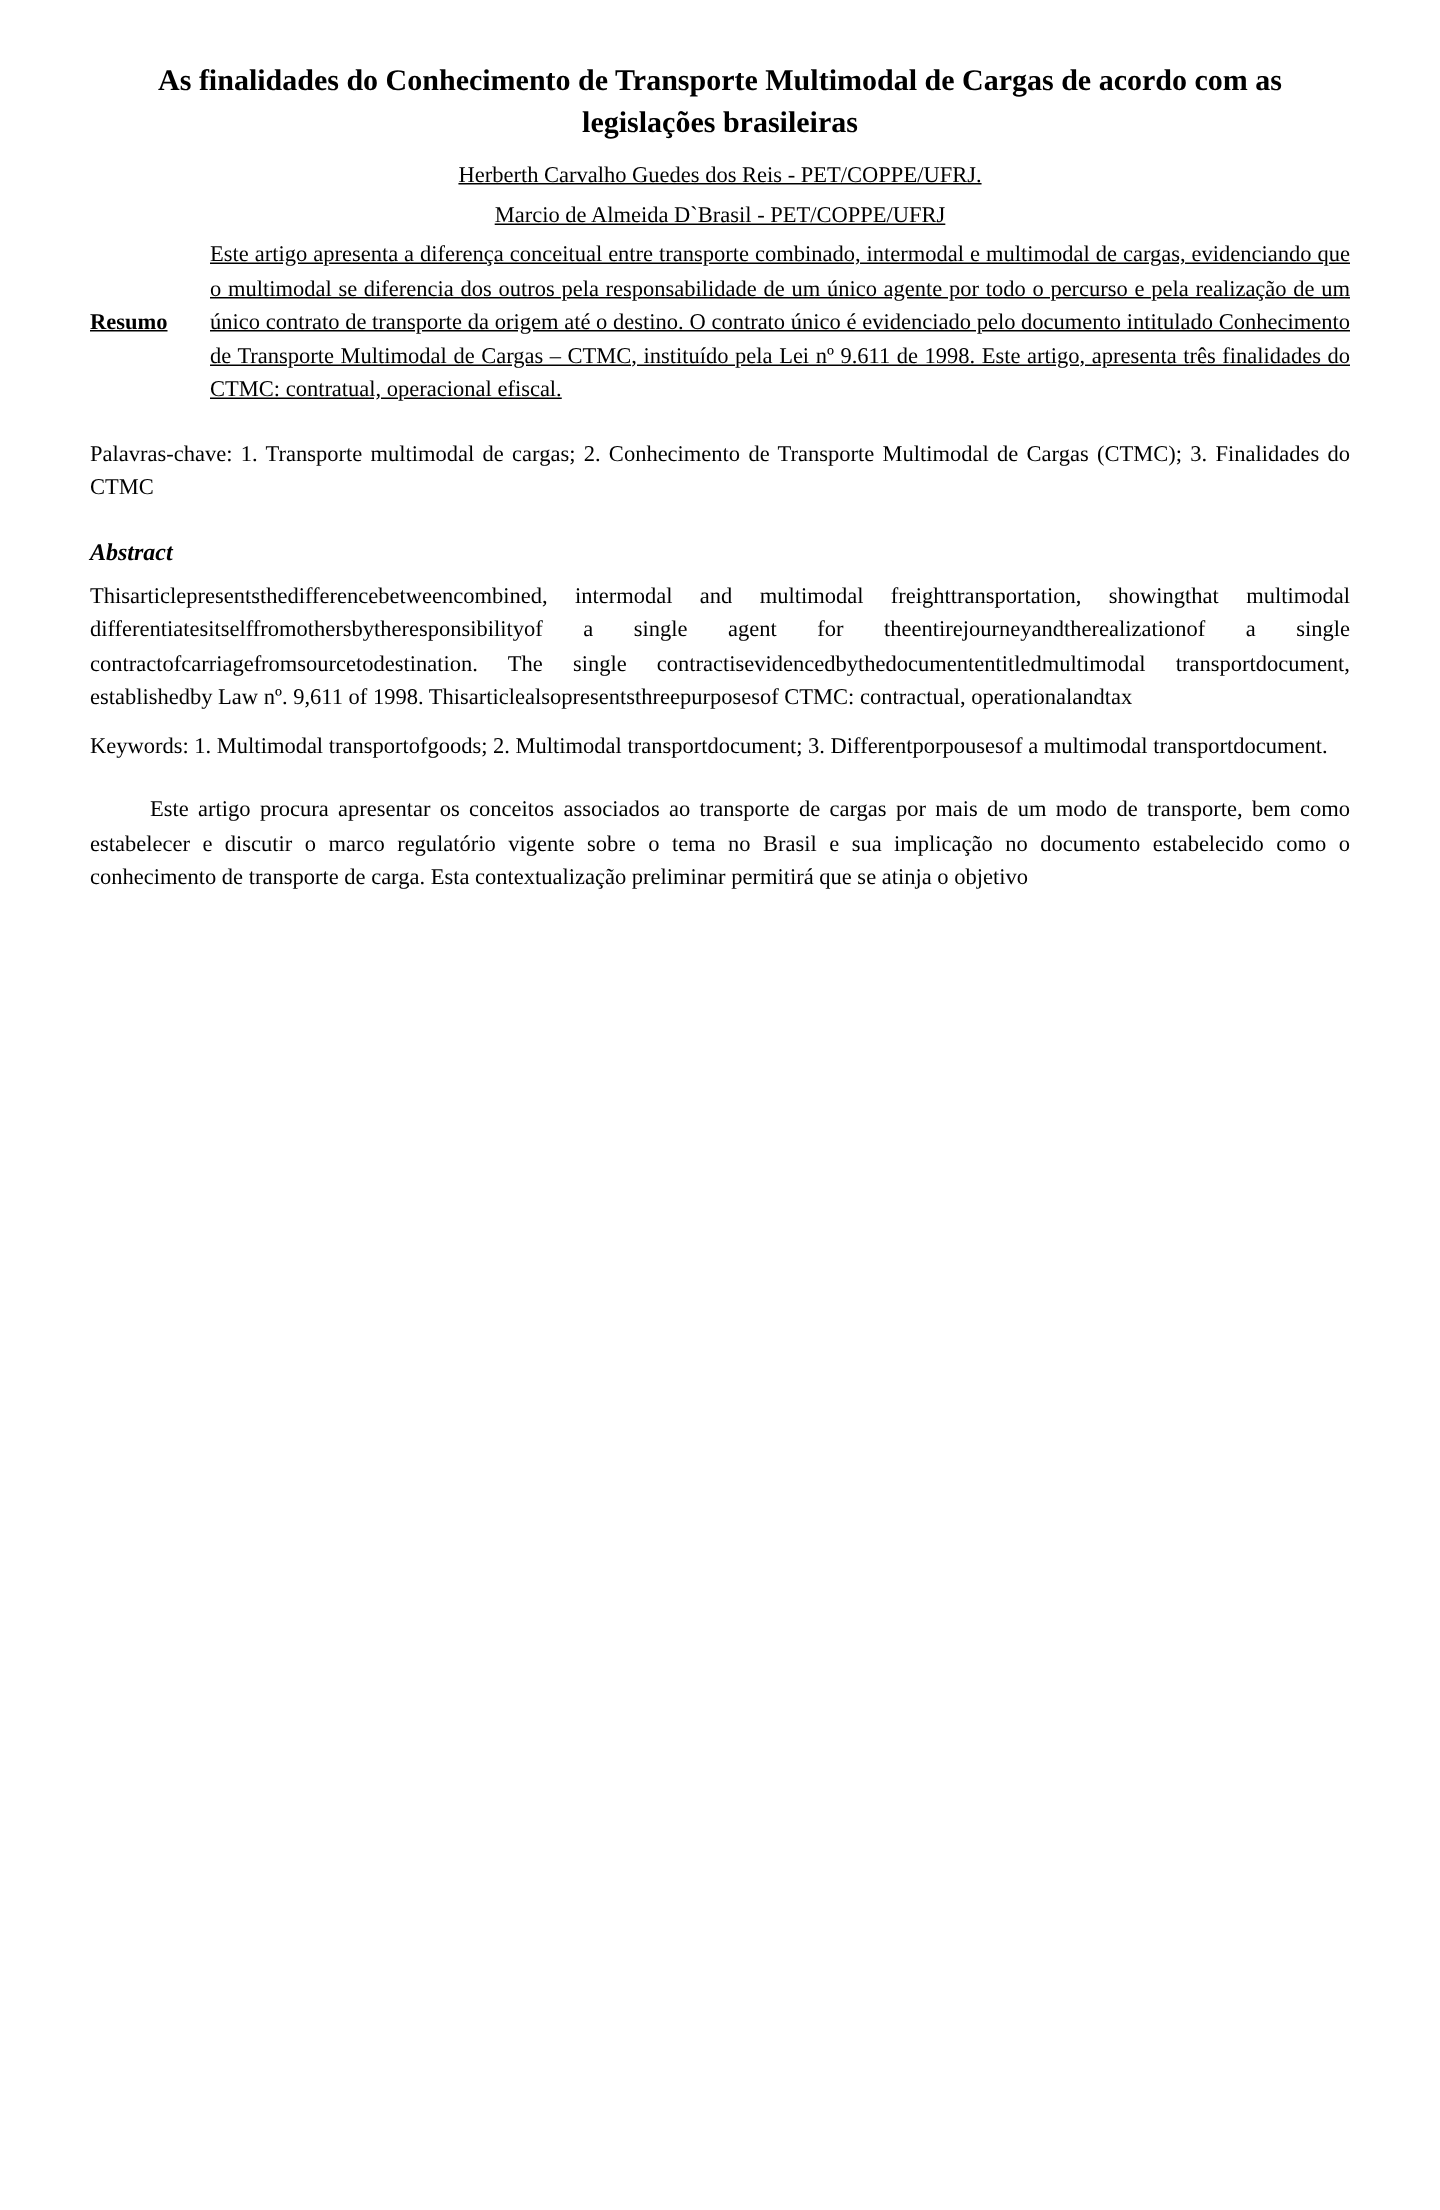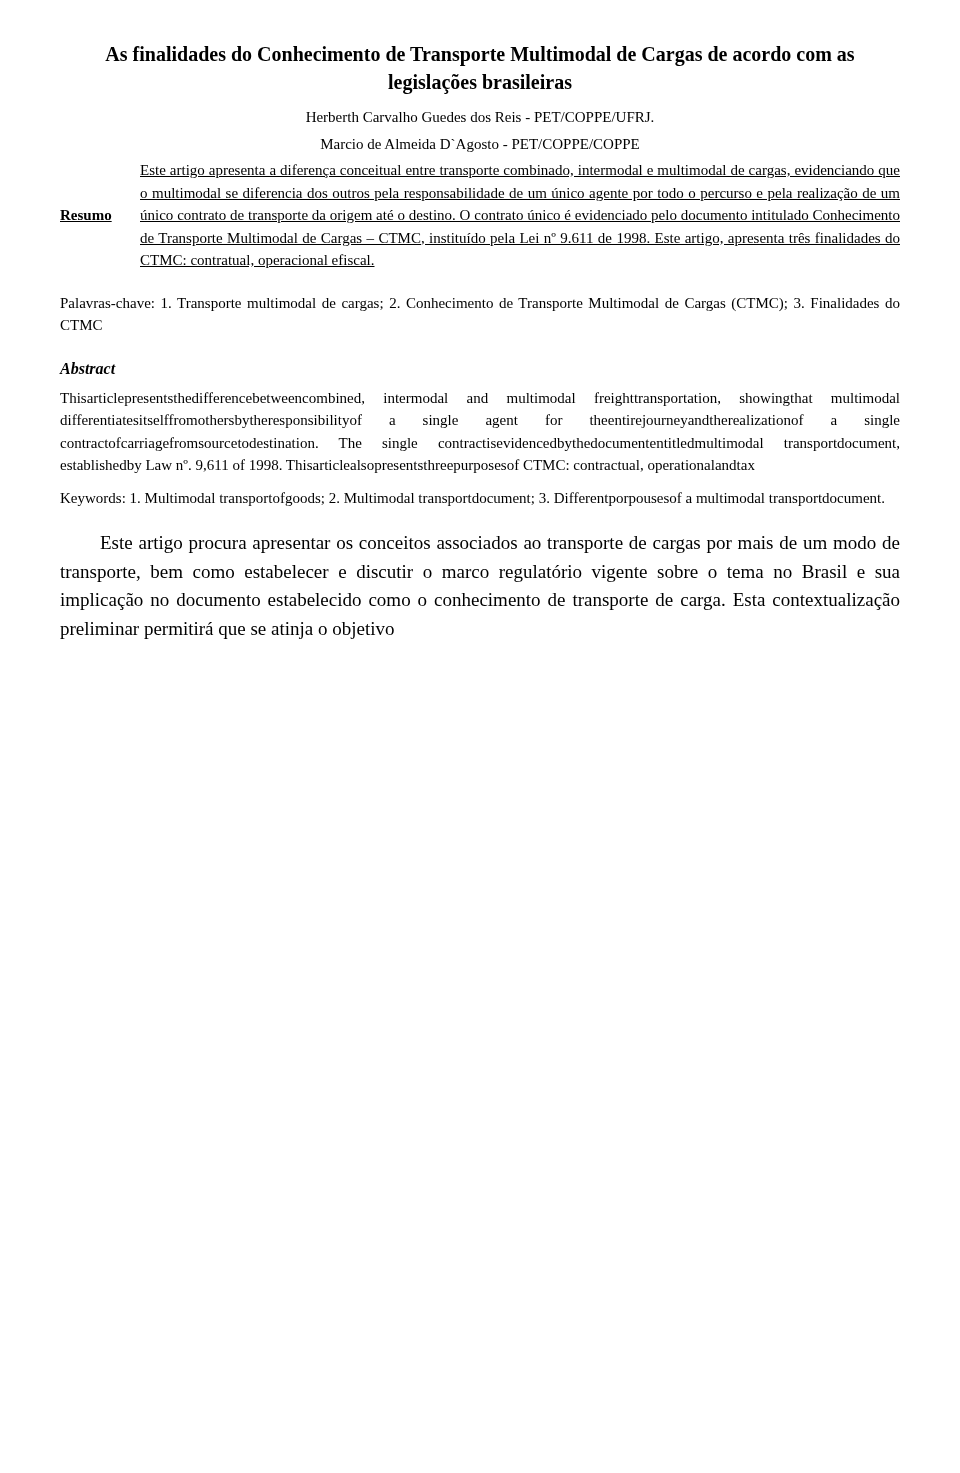--- a/index.html
+++ b/index.html
@@ -17,20 +17,21 @@
     }
     .main-title {
       font-size: 20px;
       font-weight: bold;
       line-height: 1.4;
       margin-bottom: 10px;
     }
     .author-line {
       font-size: 15px;
       margin-bottom: 4px;
+      text-decoration: underline;
     }
     .resumo-section {
       margin-bottom: 20px;
     }
     .resumo-row {
       display: flex;
       align-items: center;
       margin-bottom: 20px;
       text-decoration: underline;
     }
@@ -72,34 +73,34 @@
     .intro-section {
       margin-bottom: 14px;
     }
     .intro-heading {
       font-weight: bold;
       font-size: 16px;
       margin-bottom: 8px;
     }
     p {
       text-align: justify;
-      font-size: 19px;
+      font-size: 15px;
       margin-bottom: 10px;
     }
     .indent {
       text-indent: 40px;
     }
   </style>
 </head>
 <body>
 
 <div class="title-block">
   <div class="main-title">As finalidades do Conhecimento de Transporte Multimodal de Cargas de acordo com as legislações brasileiras</div>
   <div class="author-line">Herberth Carvalho Guedes dos Reis - PET/COPPE/UFRJ.</div>
-  <div class="author-line">Marcio de Almeida D`Agosto - PET/COPPE/COPPE</div>
+  <div class="author-line">Marcio de Almeida D`Brasil - PET/COPPE/UFRJ</div>
 </div>
 
 <div class="resumo-section">
   <div class="resumo-row">
     <div class="resumo-label">Resumo</div>
     <div class="resumo-body">Este artigo apresenta a diferença conceitual entre transporte combinado, intermodal e multimodal de cargas, evidenciando que o multimodal se diferencia dos outros pela responsabilidade de um único agente por todo o percurso e pela realização de um único contrato de transporte da origem até o destino. O contrato único é evidenciado pelo documento intitulado Conhecimento de Transporte Multimodal de Cargas – CTMC, instituído pela Lei nº 9.611 de 1998. Este artigo, apresenta três finalidades do CTMC: contratual, operacional efiscal.</div>
   </div>
 </div>
 
 <div class="palavras-chave">

